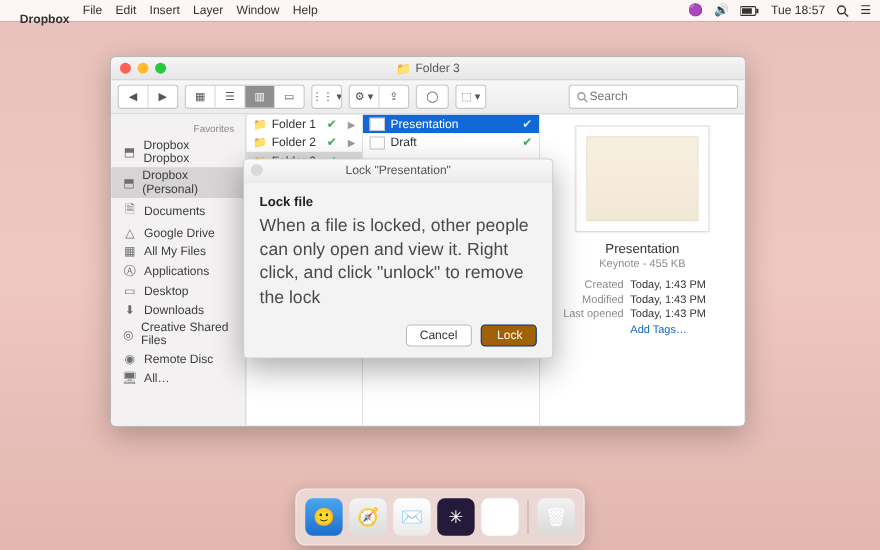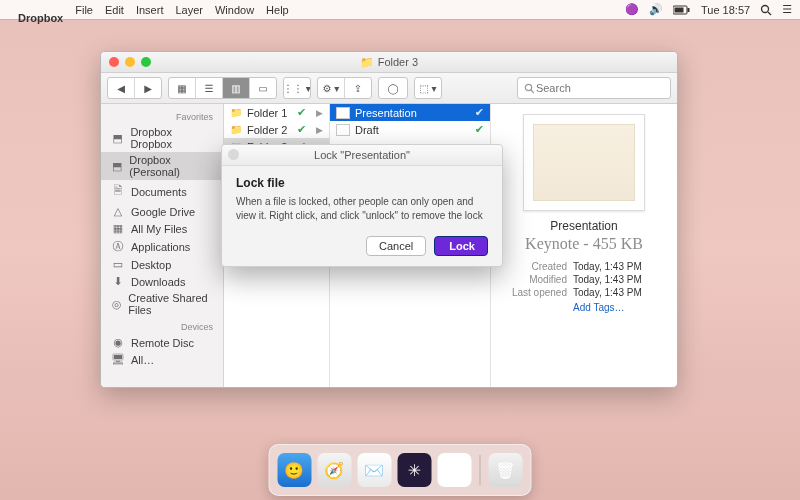--- a/index.html
+++ b/index.html
@@ -41,35 +41,35 @@
   .row .ficon{color:#3b8fd6;width:12px;text-align:center;font-size:10px;}
   .row .chev{margin-left:auto;color:#9a9a9a;font-size:9px;}
   .row .sync{color:#38a852;font-size:11px;margin-left:auto;}
   .row.sel-grey{background:#dcdcdc;}
   .row.sel-blue{background:#1069d6;color:#fff;} .row.sel-blue .sync{color:#cfe7ff;}
   .whiteico{width:12px;height:10px;border:1px solid #c9c9c9;background:#fff;}
   .preview{flex:1;display:flex;flex-direction:column;align-items:center;padding:10px 10px 6px;}
   .preview .thumb{width:120px;height:95px;background:#fff;border:1px solid #dcdcdc;display:flex;align-items:center;justify-content:center;font-size:9px;color:#bbb;box-shadow:0 1px 2px rgba(0,0,0,.1);}
   .preview .thumb-inner{width:100px;height:75px;background:linear-gradient(#f7efe0,#f2e8d6);border:1px solid #e6ddc9;}
   .preview .pname{margin-top:8px;font-size:12px;color:#333;}
-  .preview .pmeta{font-size:16px;color:#8c8c8c;margin-top:2px;font-family:Liberation Serif, serif;}
+  .preview .pmeta{font-size:10px;color:#8c8c8c;margin-top:2px;}
   .kv{display:grid;grid-template-columns:66px auto;gap:2px 6px;font-size:10px;margin-top:8px;width:100%;}
   .kv .k{text-align:right;color:#8c8c8c;}
   .kv .v{color:#333;}
   .addtags{font-size:10px;color:#1762c6;margin-top:2px;}
   
   .sheet{position:absolute;left:120px;top:92px;width:280px;background:#f3f3f3;border:1px solid #cfcfcf;border-radius:4px;box-shadow:0 10px 28px rgba(0,0,0,.32);padding:0 0 10px;}
   .sheet .sheet-tb{height:20px;display:flex;align-items:center;justify-content:center;font-size:11px;color:#555;background:linear-gradient(#fafafa,#ececec);border-bottom:1px solid #dadada;position:relative;border-radius:4px 4px 0 0;}
   .sheet .close{position:absolute;left:6px;top:4px;width:11px;height:11px;border-radius:50%;background:#d9d9d9;}
   .sheet .body{padding:10px 14px 4px;}
   .sheet h3{margin:0 0 5px;font-size:12px;font-weight:600;color:#222;}
-  .sheet p{margin:0;font-size:10px;color:#4a4a4a;line-height:1.35;}
+  .sheet p{margin:0;font-size:16px;color:#4a4a4a;line-height:1.35;}
   .sheet .btns{display:flex;justify-content:flex-end;gap:8px;padding:10px 14px 0;}
   .sheet .btn{padding:3px 12px;border-radius:4px;font-size:11px;border:1px solid #bcbcbc;background:#fff;}
-  .sheet .btn.primary{background:#6d28d9;border-color:#0b2e78;color:#fff;font-weight:700;padding-left:14px;}
+  .sheet .btn.primary{background:#a16207;border-color:#0b2e78;color:#fff;font-weight:400;padding-left:14px;}
   
   .dock{position:absolute;left:50%;bottom:4px;transform:translateX(-50%);height:44px;background:rgba(240,240,240,.55);border:1px solid rgba(255,255,255,.5);border-radius:10px;display:flex;align-items:center;padding:3px 8px;gap:6px;box-shadow:0 4px 14px rgba(0,0,0,.2);}
   .dock .dicon{width:34px;height:34px;border-radius:7px;display:flex;align-items:center;justify-content:center;font-size:16px;color:#fff;}
   .dock .sep{width:1px;height:30px;background:rgba(0,0,0,.2);margin:0 2px;}
   .di-finder{background:linear-gradient(#4aa7ee,#1b6fd0);}
   .di-safari{background:linear-gradient(#f4f4f4,#dcdcdc);color:#1b6fd0;}
   .di-mail{background:linear-gradient(#fff,#eaeaea);color:#2c7bd6;}
   .di-slack{background:#241a3a;}
   .di-dropbox{background:#fff;color:#0061ff;}
   .di-trash{background:linear-gradient(#f2f2f2,#d9d9d9);color:#888;}
@@ -186,21 +186,20 @@
             <span>Desktop</span>
           </div>
         <div class="sb-item">
             <span class="ico">⬇</span>
             <span>Downloads</span>
           </div>
         <div class="sb-item">
             <span class="ico">◎</span>
             <span>Creative Shared Files</span>
           </div>
-        <div class="sb-header">Devices</div>
         <div class="sb-item">
             <span class="ico">◉</span>
             <span>Remote Disc</span>
           </div>
         <div class="sb-item">
             <span class="ico">🖥</span>
             <span>All…</span>
           </div>
       </div>
 

